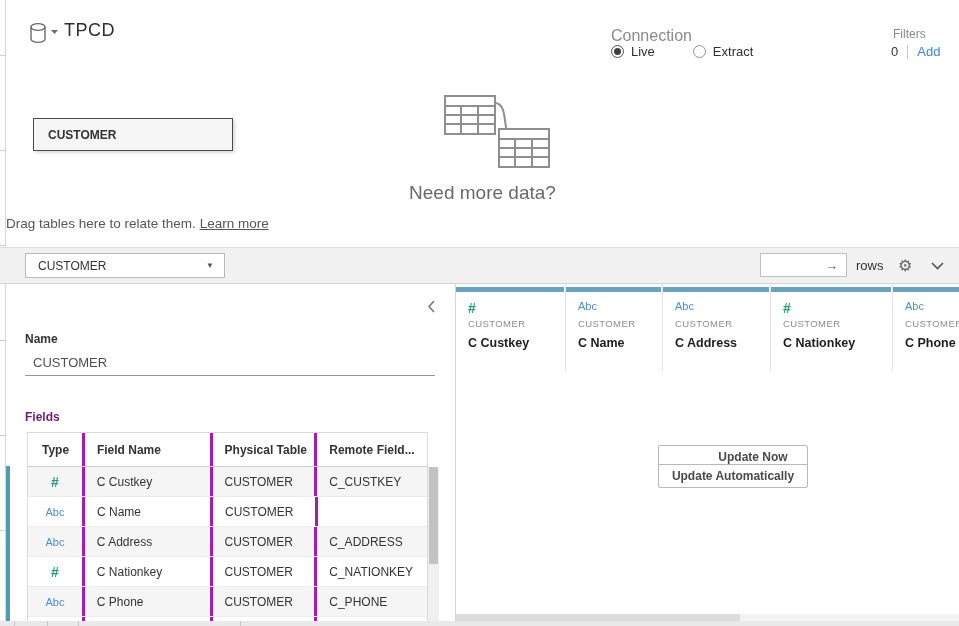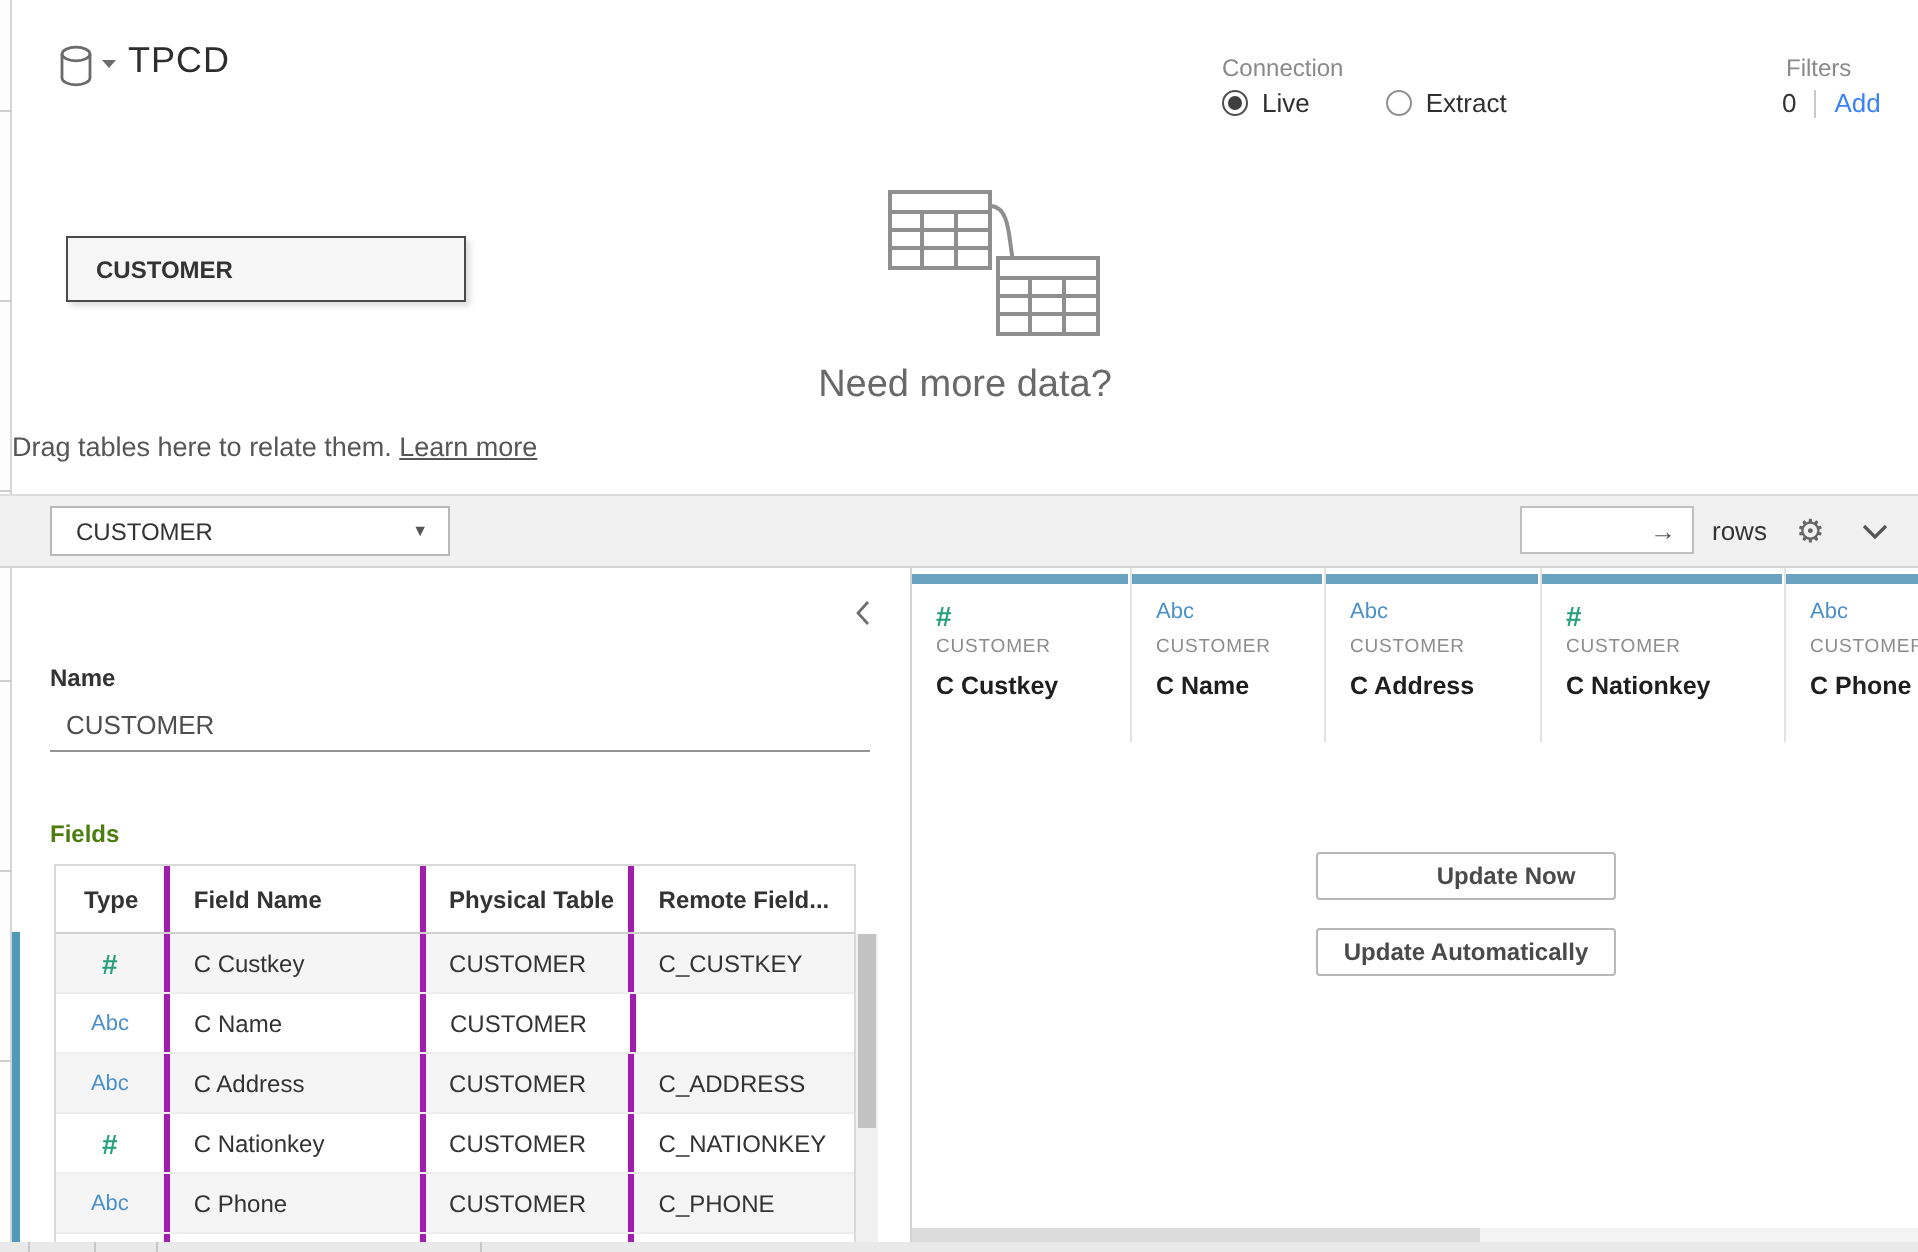--- a/index.html
+++ b/index.html
@@ -9,21 +9,21 @@
 
   
   .left-strip { position:absolute; left:0; top:0; width:6px; height:626px;
     background:#fdfdfd; border-right:1px solid #d5d5d5; z-index:5; }
   .left-strip .tick { position:absolute; left:0; width:6px; height:1px; background:#cfcfcf; }
 
   
   .top-header { position:absolute; left:6px; top:0; width:953px; height:88px; background:#fff; }
   .db-icon { position:absolute; left:22px; top:22px; width:34px; height:22px; }
   .app-title { position:absolute; left:58px; top:20px; font-size:18px; letter-spacing:0.5px; color:#2e2e2e; }
-  .conn-label { position:absolute; left:605px; top:27px; font-size:12px; color:#8a8a8a; }
+  .conn-label { position:absolute; left:605px; top:27px; font-size:16px; color:#8a8a8a; }
   .radio-row { position:absolute; left:605px; top:44px; display:flex; gap:38px; }
   .radio { display:flex; align-items:center; gap:7px; font-size:13px; color:#2f2f2f; cursor:default; }
   .radio .circle { width:13px; height:13px; border-radius:50%; border:1px solid #8f8f8f; background:#fff;
     display:inline-flex; align-items:center; justify-content:center; }
   .radio.selected .circle { border-color:#4f4f4f; }
   .radio.selected .circle::after { content:""; width:7px; height:7px; border-radius:50%; background:#3f3f3f; }
   .filters-label { position:absolute; left:887px; top:27px; font-size:12px; color:#8a8a8a; }
   .filters-row { position:absolute; left:885px; top:44px; display:flex; align-items:center; gap:9px; font-size:13px; }
   .filters-count { color:#333; }
   .filters-sep { width:1px; height:14px; background:#c9c9c9; }
@@ -52,21 +52,21 @@
   .rows-label { position:absolute; left:856px; top:10px; font-size:13px; color:#333; }
   .gear { position:absolute; left:898px; top:8px; font-size:16px; color:#666; cursor:pointer; }
   .toolbar-chevron { position:absolute; left:931px; top:13px; cursor:pointer; }
 
   
   .left-panel { position:absolute; left:6px; top:284px; width:449px; height:271px; background:#fff; }
   .collapse-btn { position:absolute; left:421px; top:16px; cursor:pointer; }
   .name-label { position:absolute; left:19px; top:48px; font-size:12px; font-weight:bold; color:#333; }
   .name-value { position:absolute; left:19px; top:66px; width:410px; height:26px;
     border-bottom:1px solid #949494; font-size:13px; color:#4f4f4f; display:flex; align-items:center; padding-left:8px; }
-  .fields-label { position:absolute; left:19px; top:126px; font-size:12px; font-weight:bold; color:#4d7c0f; }
+  .fields-label { position:absolute; left:19px; top:126px; font-size:12px; font-weight:bold; color:#701a75; }
 
   .fields-table { position:absolute; left:21px; top:148px; width:401px; height:190px;
     border:1px solid #d9d9d9; overflow:hidden; background:#fff; }
   .ft-header { display:flex; height:34px; border-bottom:1px solid #cfcfcf; background:#fff; }
   .ft-header .cell { font-weight:bold; font-size:12px; color:#333; display:flex; align-items:center; }
   .ft-row { display:flex; height:30px; border-bottom:1px solid #ededed; background:#fff; position:relative; }
   .ft-row.alt { background:#f5f5f5; }
   .cell { padding-left:12px; font-size:12px; color:#333; display:flex; align-items:center;
     border-right:3px solid #a21caf; overflow:hidden; white-space:nowrap; }
   .c-type { width:57px; justify-content:center; padding-left:0; }
@@ -87,21 +87,21 @@
   .grid-header { position:absolute; left:0; top:0; width:600px; height:87px; border-bottom:1px solid #d9d9d9; display:flex; }
   .gcol { height:87px; border-right:1px solid #e3e3e3; padding:3px 0 0 0; cursor:pointer; background:#fff; }
   .gcol .bar { height:5px; background:#6aa3c2; margin:0; }
   .gcol .gicon { margin:8px 0 0 12px; height:15px; }
   .gcol .gtable { margin:3px 0 0 12px; font-size:9.5px; color:#8c8c8c; letter-spacing:0.4px; }
   .gcol .gname { margin:7px 0 0 12px; font-size:12.5px; font-weight:bold; color:#1e1e1e; white-space:nowrap; }
   .btn { position:absolute; left:202px; width:150px; height:24px; background:#fff; border:1px solid #b8b8b8;
     border-radius:2px; font-size:12px; font-weight:600; color:#4a4a4a;
     display:flex; align-items:center; justify-content:center; cursor:pointer;
     font-family:"Liberation Sans","DejaVu Sans",sans-serif; }
-  .btn-now { top:142px;padding-left:40px; }
+  .btn-now { top:161px;padding-left:40px; }
   .btn-auto { top:180px; }
   .h-scrollbar { position:absolute; left:0; top:330px; width:503px; height:7px; background:#f3f3f3; }
   .h-thumb { position:absolute; left:0; top:0; width:284px; height:7px; background:#dcdcdc; cursor:grab; }
 
   
   .bottom-strip { position:absolute; left:0; top:621px; width:959px; height:5px; background:#e9e9e9; z-index:8; }
   .bottom-strip .btick { position:absolute; top:0; width:1px; height:5px; background:#c6c6c6; }
 
   svg { display:block; }
 </style>

